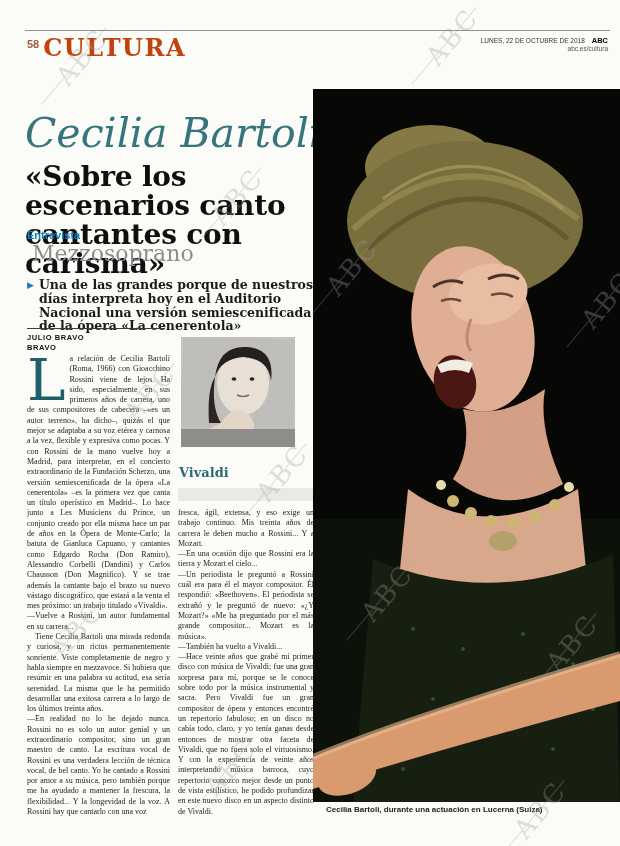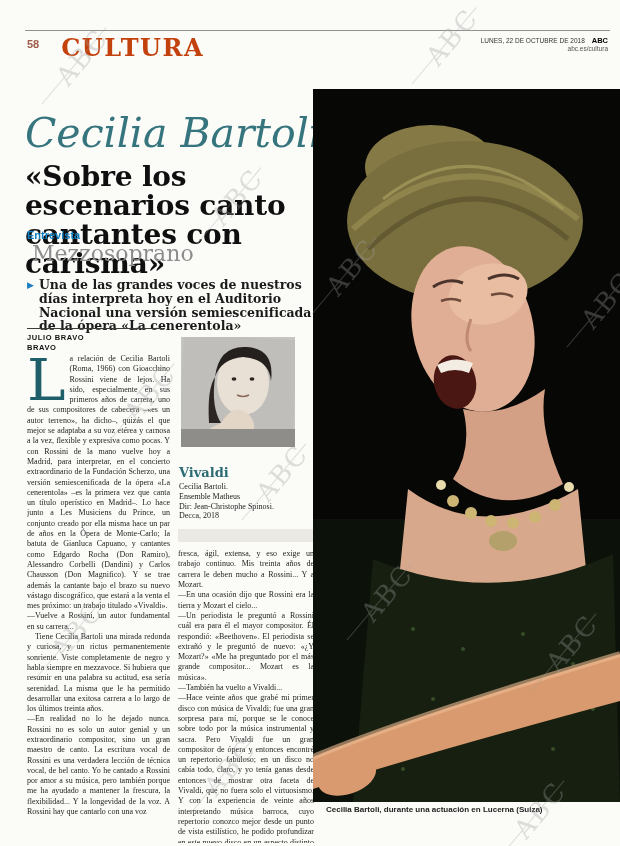--- a/index.html
+++ b/index.html
@@ -1,21 +1,21 @@
 <!DOCTYPE html>
 <html lang="es"><head>
 <meta charset="utf-8">
 <style>
   html,body{margin:0;padding:0;background:#888;}
   .page{position:relative;width:620px;height:846px;background:#fbfbf8;overflow:hidden;
         font-family:"Liberation Serif",serif;color:#1d1d1d;margin:0 auto;}
 
   
   .top-rule{position:absolute;left:25px;right:10px;top:30px;border-top:1px solid #909090;}
-  .folio{position:absolute;left:27px;top:36px;display:flex;align-items:flex-start;gap:22px;}
+  .folio{position:absolute;left:27px;top:36px;display:flex;align-items:flex-start;gap:4px;}
   .page-num{font:700 11px "Liberation Sans",sans-serif;color:#a05a49;padding-top:2px;}
   .section-title{font:600 24px/24px "DejaVu Serif",serif;color:#c2410c;letter-spacing:1.5px;}
   .dateline{position:absolute;right:12px;top:37px;text-align:right;
             font-family:"Liberation Sans",sans-serif;font-size:6.5px;line-height:8px;color:#333;}
   .dateline .brand{font-weight:700;color:#000;margin-left:7px;font-size:7.5px;}
   .dateline .site{color:#555;}
 
   
   .headline{position:absolute;left:25px;top:84px;font:italic 400 41px/44px "DejaVu Serif",serif;color:#37757e;}
   .subhead{position:absolute;left:25px;top:139px;width:312px;font:700 28px/29px "DejaVu Serif",serif;
@@ -75,21 +75,21 @@
     </div>
     <div class="site">abc.es/cultura</div>
   </div>
 
   <h1 class="headline">Cecilia Bartoli</h1>
   <h2 class="subhead">«Sobre los escenarios canto cantantes con carisma»</h2>
   <div class="kicker">Entrevista</div>
   <div class="role">Mezzosoprano</div>
   <div class="lead">
     <span class="bullet">▶</span>
-    <span class="lead-text">Una de las grandes voces de nuestros días interpreta hoy en el Auditorio Nacional una versión semiescenificada de la ópera «La cenerentola»</span>
+    <span class="lead-text">Una de las grandes porque de nuestros días interpreta hoy en el Auditorio Nacional una versión semiescenificada de la ópera «La cenerentola»</span>
   </div>
 
   <div class="byline-rule"></div>
   <div class="byline">
     <div>JULIO BRAVO</div>
     <div>BRAVO</div>
   </div>
 
   <div class="col1 bodytext" id="col1">
       <p class="para"><span class="dropcap">L</span>a relación de Cecilia Bartoli (Roma, 1966) con Gioacchino Rossini viene de lejos. Ha sido, especialmente en sus primeros años de carrera, uno de sus compositores de cabecera –«es un autor terreno», ha dicho–, quizás el que mejor se adaptaba a su voz etérea y carnosa a la vez, flexible y expresiva como pocas. Y con Rossini de la mano vuelve hoy a Madrid, para interpretar, en el concierto extraordinario de la Fundación Scherzo, una versión semiescenificada de la ópera «La cenerentola» –es la primera vez que canta un título operístico en Madrid–. Lo hace junto a Les Musiciens du Prince, un conjunto creado por ella misma hace un par de años en la Ópera de Monte-Carlo; la batuta de Gianluca Capuano, y cantantes como Edgardo Rocha (Don Ramiro), Alessandro Corbelli (Dandini) y Carlos Chausson (Don Magnifico). Y se trae además la cantante bajo el brazo su nuevo vástago discográfico, que estará a la venta el mes próximo: un trabajo titulado «Vivaldi».</p>
@@ -109,26 +109,20 @@
           <path d="M34 40 Q30 70 40 86 L28 86 Q26 52 34 40 Z" fill="#2b2624"></path>
           <ellipse cx="53" cy="42" rx="2.4" ry="1.7" fill="#2b2420"></ellipse>
           <ellipse cx="71" cy="42" rx="2.4" ry="1.7" fill="#2b2420"></ellipse>
           <path d="M56 58 Q62 61 68 58" stroke="#8c6a5c" stroke-width="1.6" fill="none"></path>
           <path d="M40 86 Q52 66 66 76 Q76 84 72 96 L30 110 L20 96 Z" fill="#e3d6c6"></path>
           <rect y="92" width="114" height="18" fill="#8f8d89"></rect>
         </svg>
       </div>
       <figcaption class="album-info">
         <div class="album-title">Vivaldi</div>
-        <div id="album-lines">
-            <div class="album-line">Cecilia Bartoli.</div>
-            <div class="album-line">Ensemble Matheus</div>
-            <div class="album-line">Dir: Jean-Christophe Spinosi.</div>
-            <div class="album-line">Decca, 2018</div>
-          </div>
       </figcaption>
       <div class="gray-band"></div>
     </figure>
     <div class="bodytext" id="col2body">
         <p class="para">fresca, ágil, extensa, y eso exige un trabajo continuo. Mis treinta años de carrera le deben mucho a Rossini... Y a Mozart.</p>
         <p class="para bold">—En una ocasión dijo que Rossini era la tierra y Mozart el cielo...</p>
         <p class="para">—Un periodista le preguntó a Rossini cuál era para él el mayor compositor. Él respondió: «Beethoven». El periodista se extrañó y le preguntó de nuevo: «¿Y Mozart?» «Me ha preguntado por el más grande compositor... Mozart es la música».</p>
         <p class="para bold">—También ha vuelto a Vivaldi...</p>
         <p class="para">—Hace veinte años que grabé mi primer disco con música de Vivaldi; fue una gran sorpresa para mí, porque se le conoce sobre todo por la música instrumental y sacra. Pero Vivaldi fue un gran compositor de ópera y entonces encontré un repertorio fabuloso; en un disco no cabía todo, claro, y yo tenía ganas desde entonces de mostrar otra faceta de Vivaldi, que no fuera solo el virtuosismo. Y con la experiencia de veinte años interpretando música barroca, cuyo repertorio conozco mejor desde un punto de vista estilístico, he podido profundizar en este nuevo disco en un aspecto distinto de Vivaldi.</p>
       </div>

